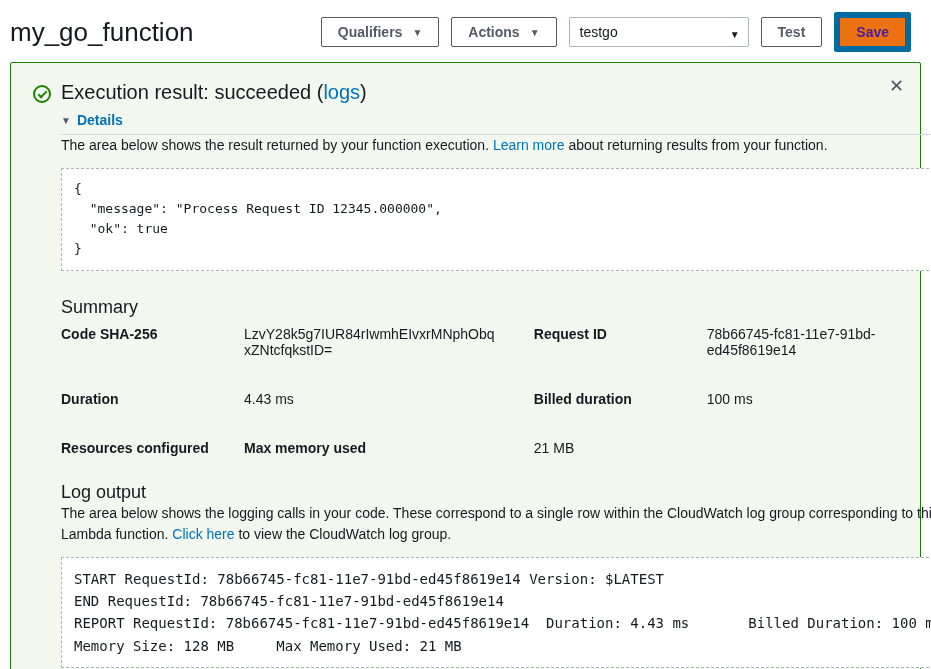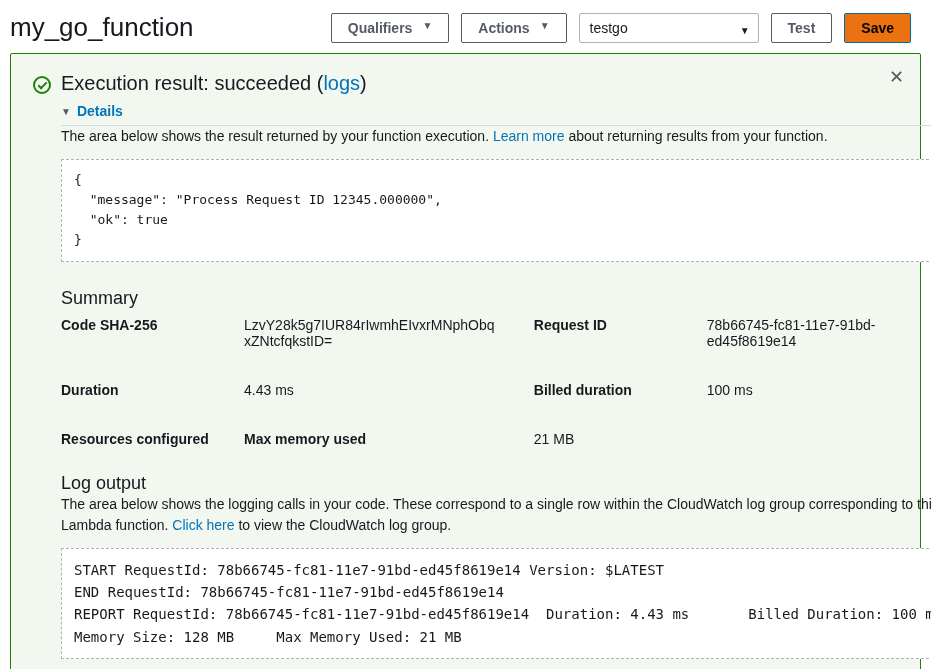--- a/index.html
+++ b/index.html
@@ -27,21 +27,21 @@
   .btn {
     background: #fff;
     border: 1px solid #545b64;
     border-radius: 2px;
     padding: 6px 16px;
     font-size: 14px;
     font-weight: 700;
     color: #545b64;
     cursor: pointer;
     display: inline-flex;
-    align-items: flex-start;
+    align-items: center;
     gap: 10px;
   }
   .btn .caret {
     font-size: 10px;
     color: #545b64;
   }
   .select-wrap {
     position: relative;
     display: inline-flex;
     align-items: flex-end;
@@ -53,22 +53,22 @@
     cursor: pointer;
   }
   .select-wrap .caret {
     position: absolute;
     right: 8px;
     font-size: 10px;
     color: #16191f;
   }
   .btn-primary {
     background: #ec7211;
-    border: 1px solid #0369a1;
-    color: #000000;
+    border: 6px solid #0369a1;
+    color: #4c1d95;
   }
   .result-panel {
     border: 1px solid #1d8102;
     background: #f2f8f0;
     border-radius: 2px;
     padding: 18px 22px 22px 22px;
     position: relative;
   }
   .close-x {
     position: absolute;

